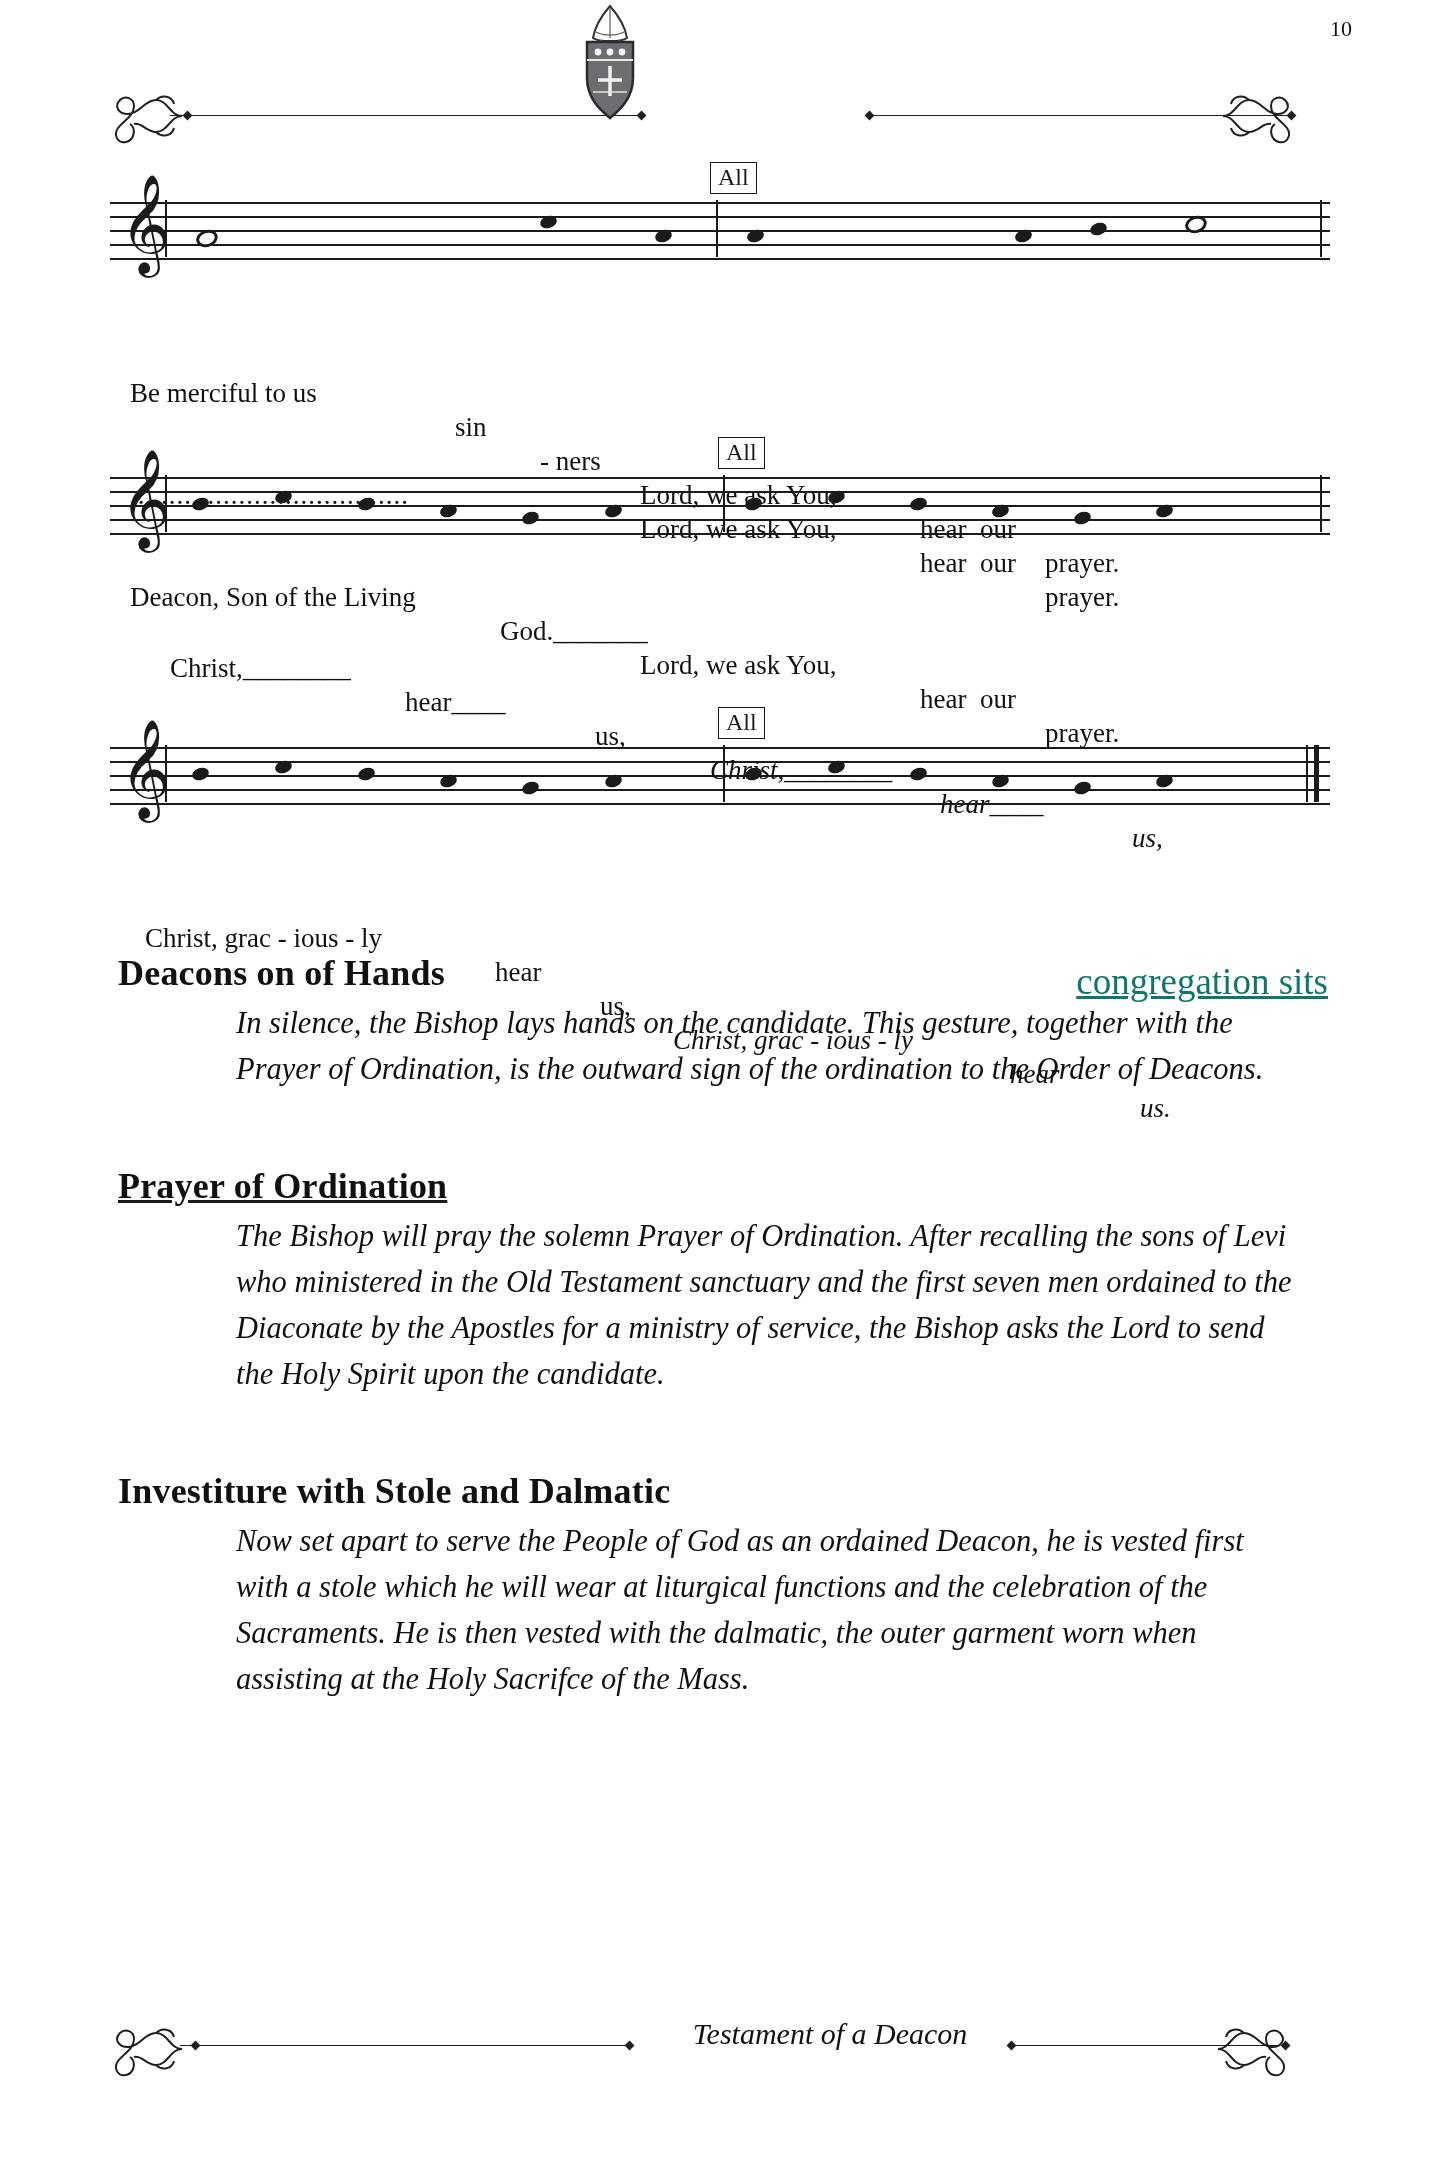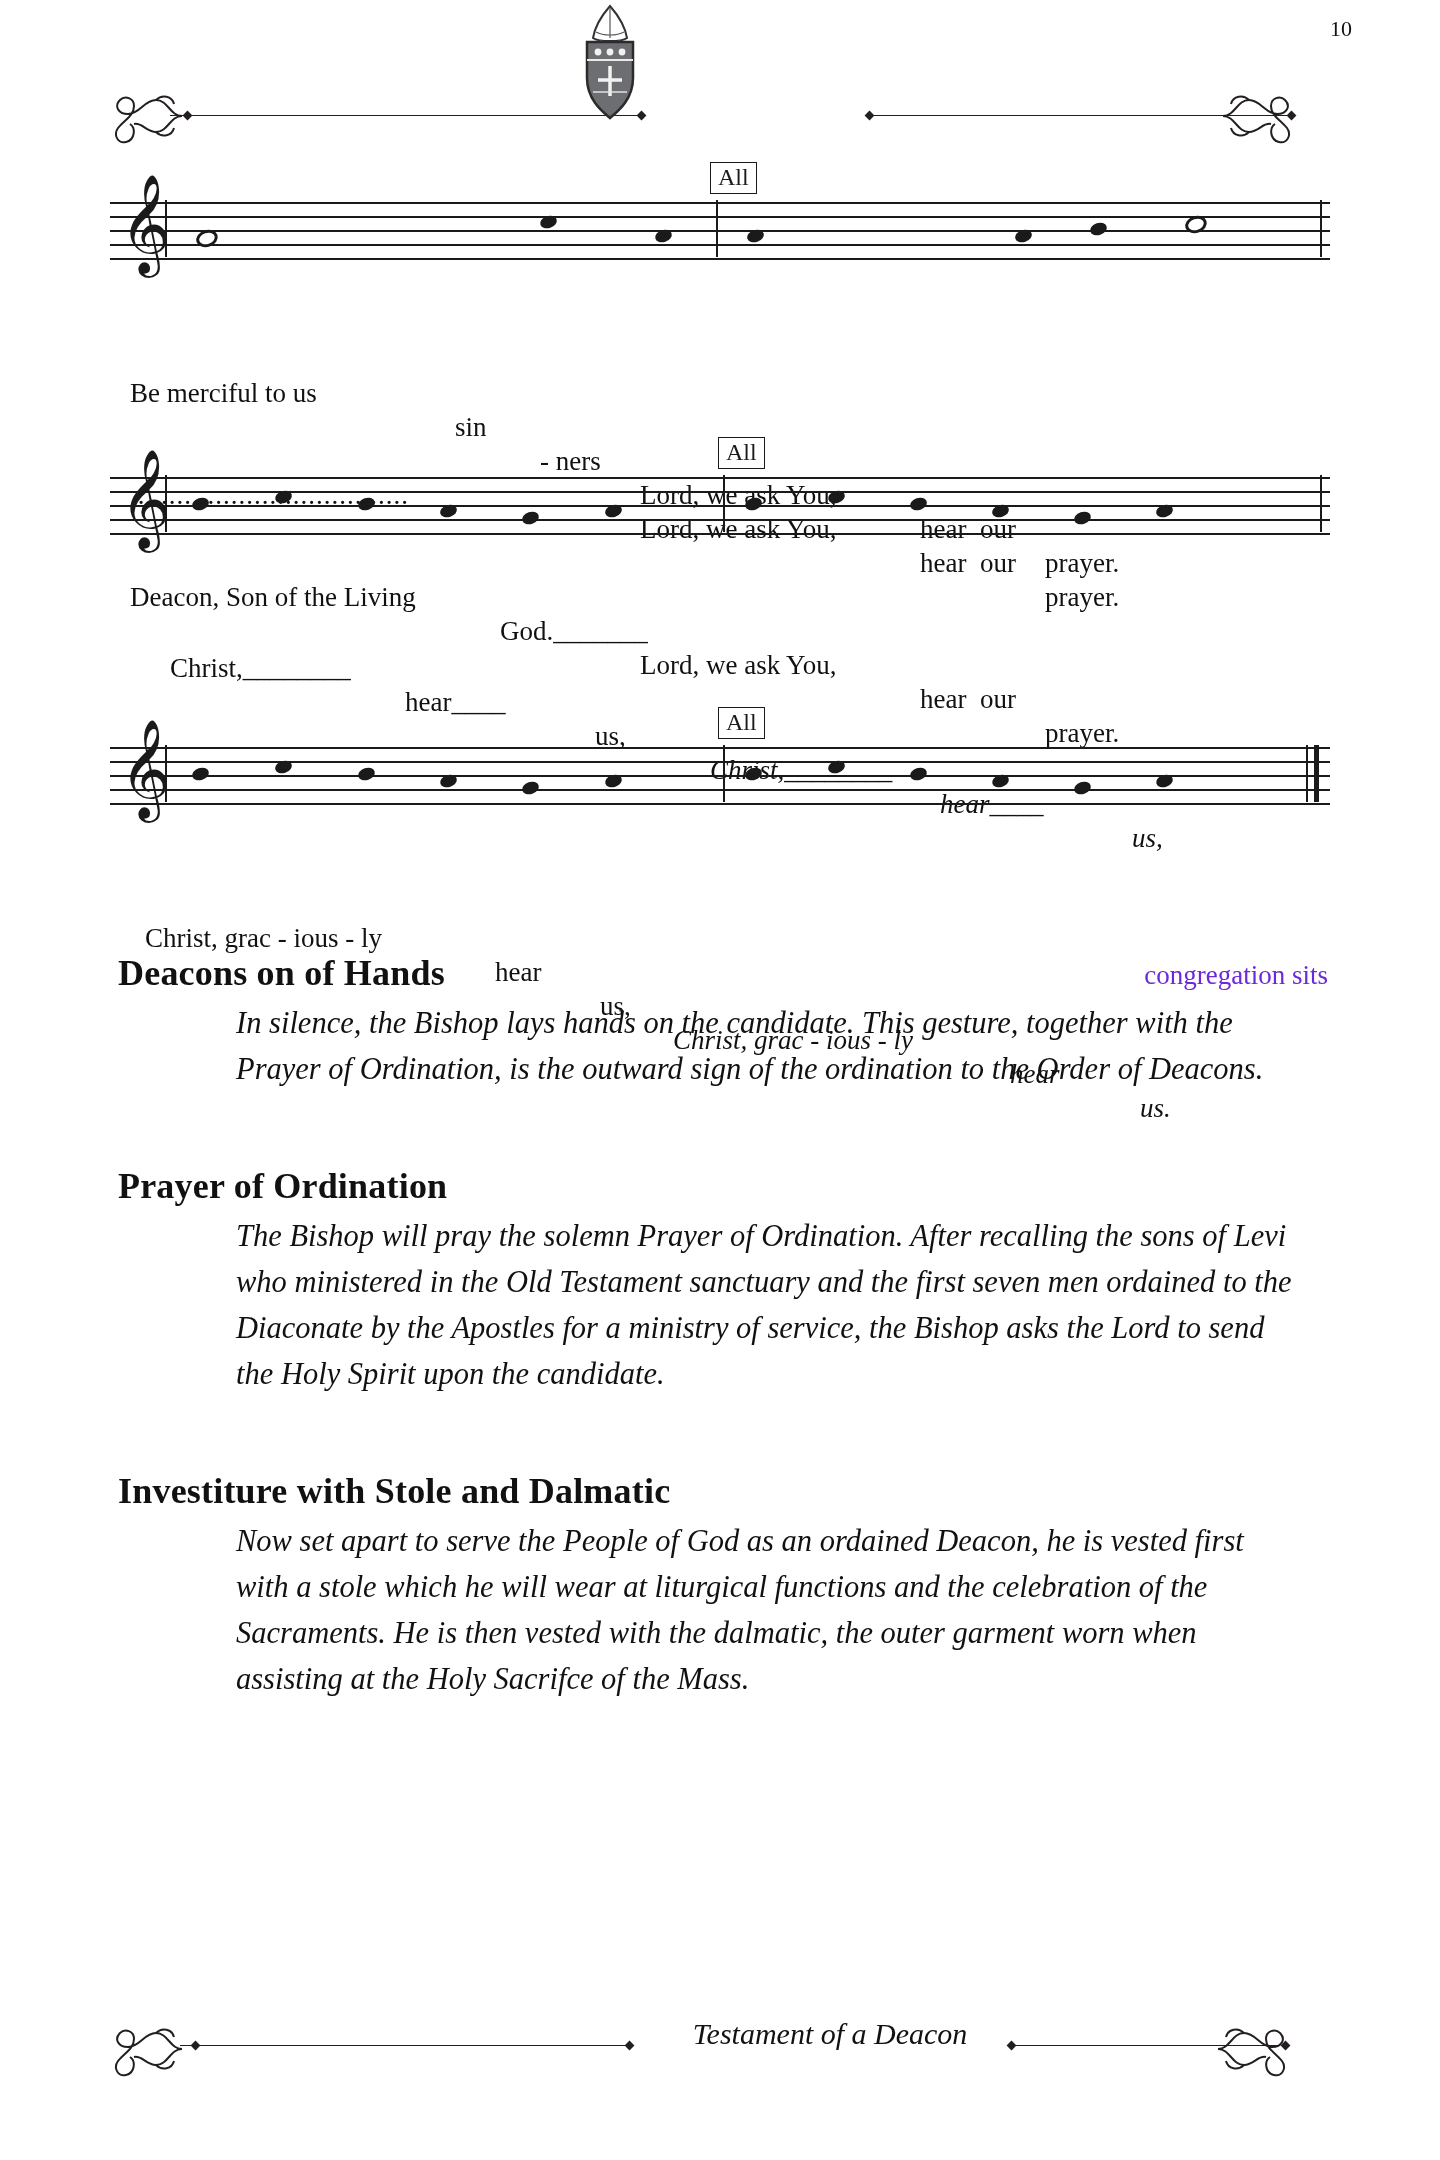--- a/index.html
+++ b/index.html
@@ -154,22 +154,23 @@
     font-size: 36px;
     line-height: 42px;
     color: #111;
     letter-spacing: 0.2px;
   }
   .sec-note {
     position: absolute;
     right: 0;
     top: 8px;
     font-family: "Liberation Serif", serif;
-    font-size: 27px;
-    color: #6d28d9;
+    font-size: 37px;
+    color: #0f766e;
+    text-decoration: underline;
   }
   .sec-body {
     margin-top: 6px;
     margin-left: 118px;
     width: 1060px;
     font-family: "Liberation Serif", serif;
     font-style: italic;
     font-size: 30.5px;
     line-height: 46px;
     color: #111;
@@ -396,21 +397,21 @@
 
   <div class="section" style="top:952px;">
     <div style="position:relative;">
       <div class="sec-head">Deacons on of Hands</div>
       <div class="sec-note">congregation sits</div>
     </div>
     <div class="sec-body">In silence, the Bishop lays hands on the candidate.  This gesture, together with the Prayer of Ordination, is the outward sign of the ordination to the Order of Deacons.</div>
   </div>
 
   <div class="section" style="top:1165px;">
-    <div style="position:relative;">
+    <div style="position:relative;text-decoration:underline;">
       <div class="sec-head">Prayer of Ordination</div>
     </div>
     <div class="sec-body">The Bishop will pray the solemn Prayer of Ordination.  After recalling the sons of Levi who ministered in the Old Testament sanctuary and the first seven men ordained to the Diaconate by the Apostles for a ministry of service, the Bishop asks the Lord to send the Holy Spirit upon the candidate.</div>
   </div>
 
   <div class="section" style="top:1470px;">
     <div style="position:relative;">
       <div class="sec-head">Investiture with Stole and Dalmatic</div>
     </div>
     <div class="sec-body">Now set apart to serve the People of God as an ordained Deacon, he is vested first with a stole which he will wear at liturgical functions and the celebration of the Sacraments.  He is then vested with the dalmatic, the outer garment worn when assisting at the Holy Sacrifce of the Mass.</div>

